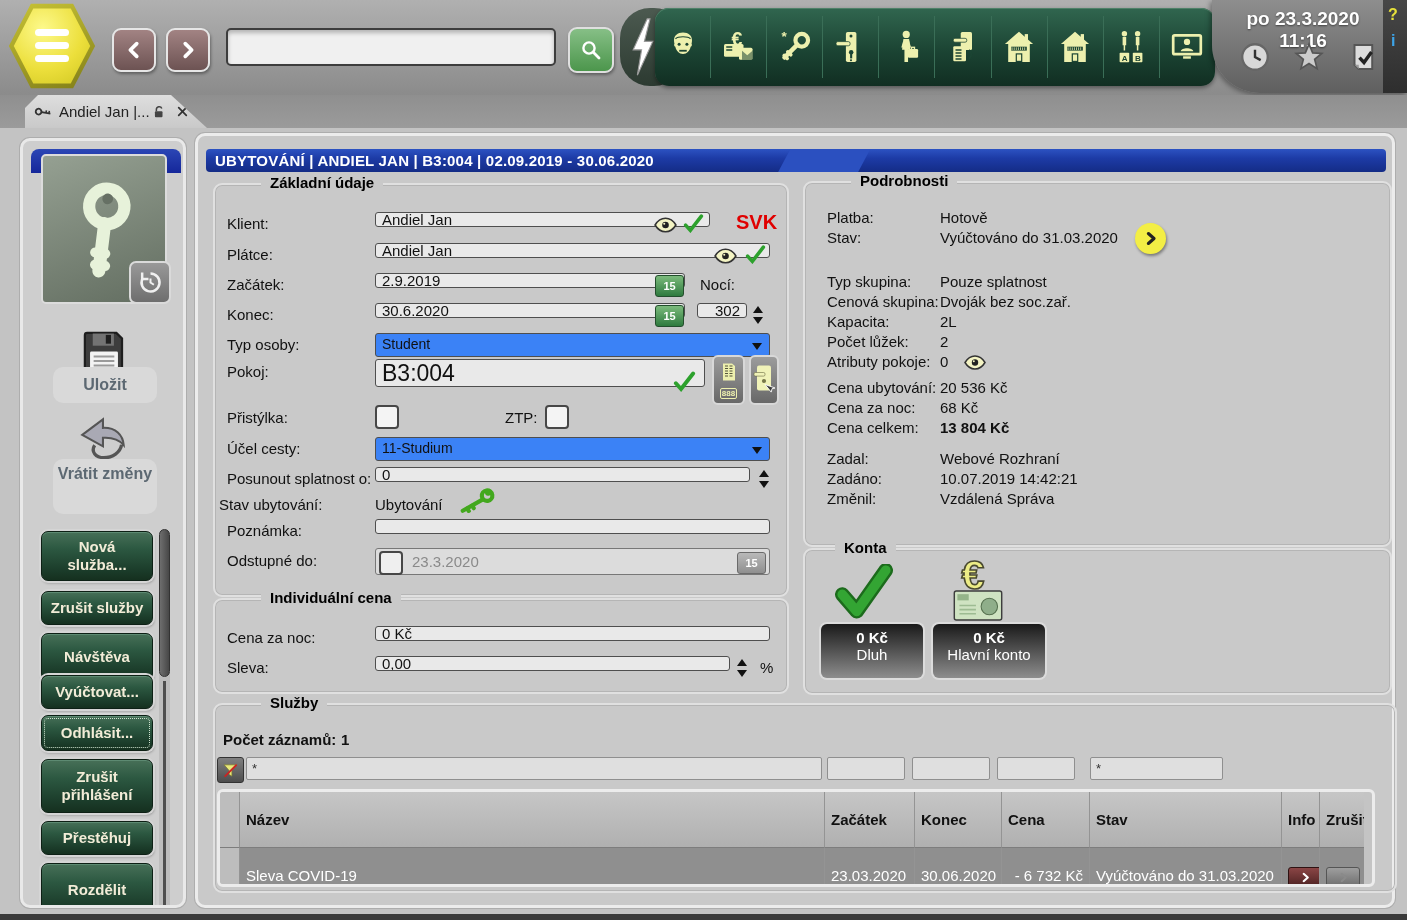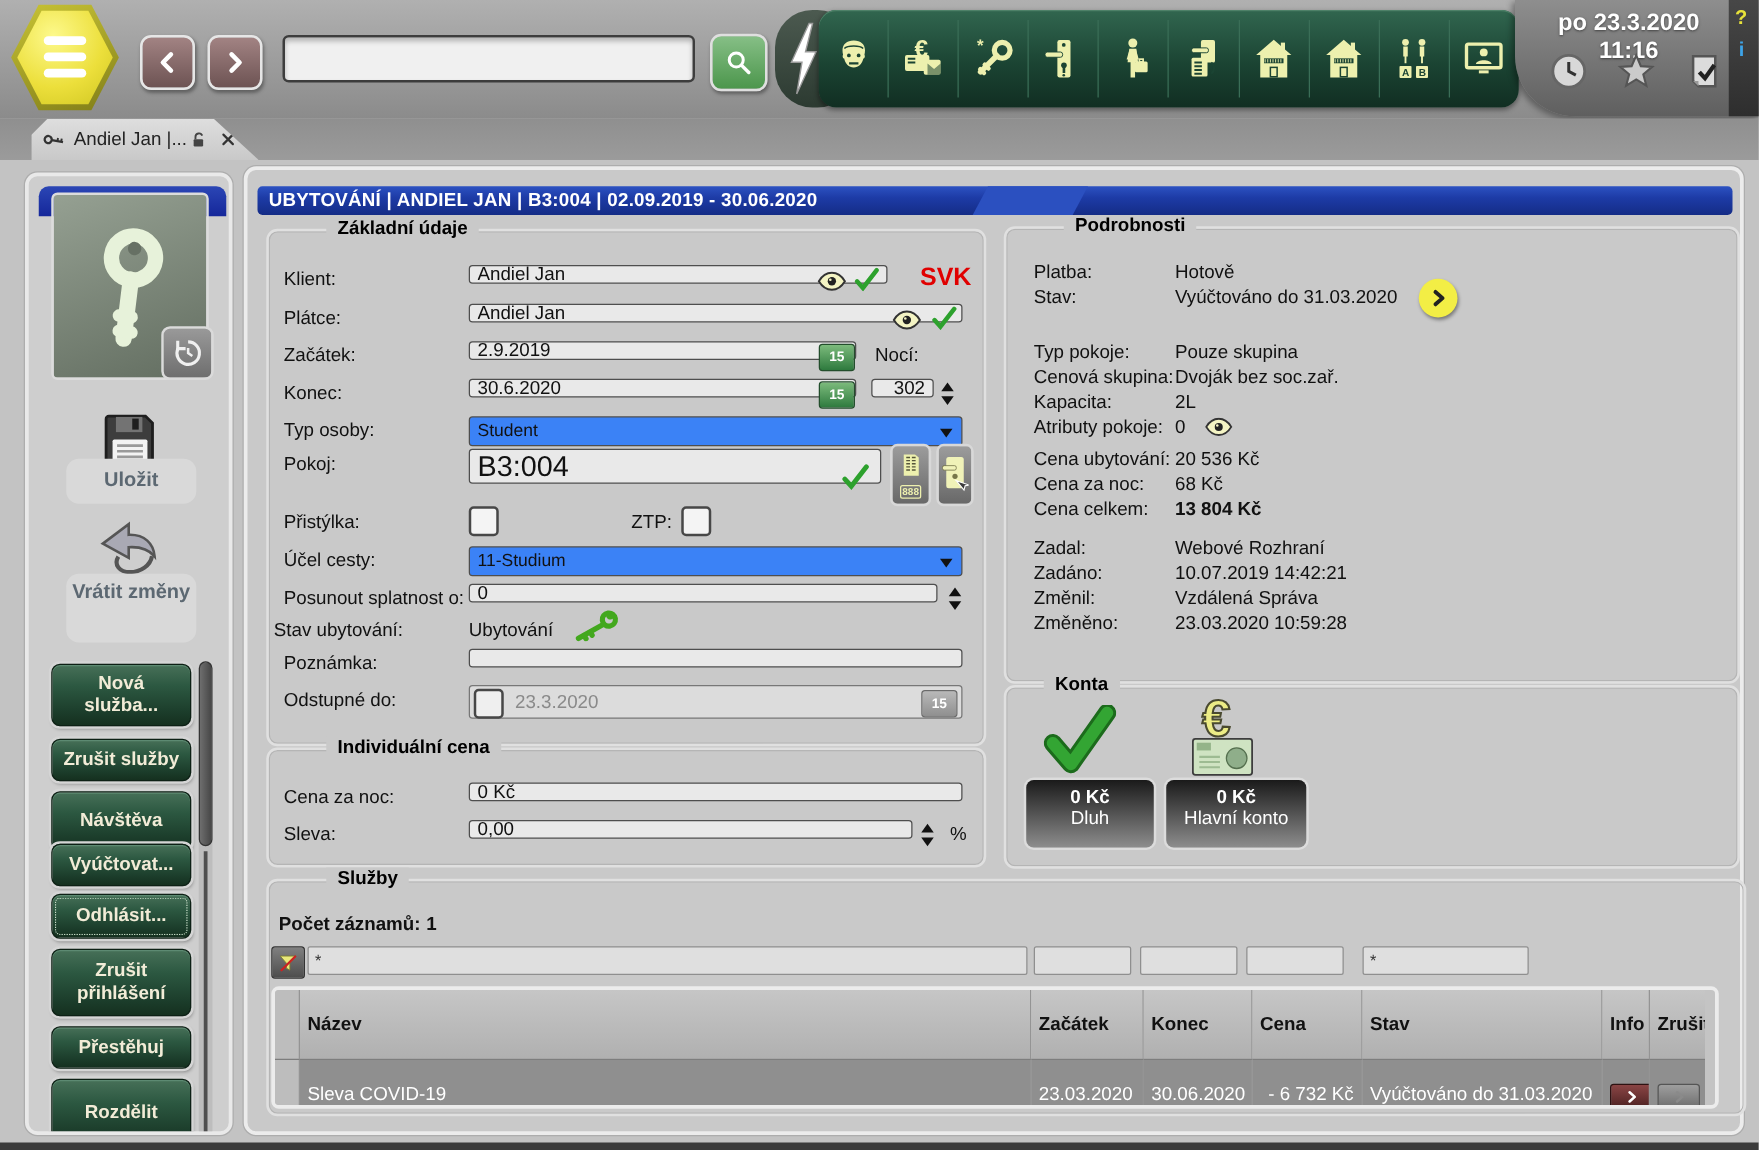--- a/index.html
+++ b/index.html
@@ -480,38 +480,38 @@
       </div>
     <div class="lbl" style="left:545px;top:59px">%</div>
   </div>
 
   <div class="group" style="left:605px;top:45px;width:585px;height:362px">
     <div class="legend">Podrobnosti</div>
     <div style="padding-top:26px">
       <div class="prow"><span class="plabel">Platba:</span><span>Hotově</span></div>
       <div class="prow"><span class="plabel">Stav:</span><span>Vyúčtováno do 31.03.2020</span></div>
       <div style="height:24px"></div>
-      <div class="prow"><span class="plabel">Typ pokoje:</span><span>Pouze skupina</span></div>
+      <div class="prow"><span class="plabel">Typ skupina:</span><span>Pouze splatnost</span></div>
       <div class="prow"><span class="plabel">Cenová skupina:</span><span>Dvoják bez soc.zař.</span></div>
       <div class="prow"><span class="plabel">Kapacita:</span><span>2L</span></div>
+      <div class="prow"><span class="plabel">Počet lůžek:</span><span>2</span></div>
       <div class="prow"><span class="plabel">Atributy pokoje:</span><span>0</span>
         <svg style="vertical-align:-3px;margin-left:10px" width="24" height="15" viewBox="0 0 24 15">
             <path d="M2 7.5C5 2.5 9 1 12 1s7 1.5 10 6.5C19 12.5 15 14 12 14S5 12.5 2 7.5z" fill="#f4f4c4" stroke="#333" stroke-width="1.5"></path>
             <circle cx="12" cy="7.5" r="3.2" fill="#222"></circle>
             <circle cx="10.8" cy="6.3" r="1" fill="#f4f4c4"></circle>
           </svg></div>
       <div style="height:6px"></div>
       <div class="prow"><span class="plabel">Cena ubytování:</span><span>20 536 Kč</span></div>
       <div class="prow"><span class="plabel">Cena za noc:</span><span>68 Kč</span></div>
       <div class="prow"><span class="plabel">Cena celkem:</span><span style="font-weight:700">13 804 Kč</span></div>
       <div style="height:11px"></div>
       <div class="prow"><span class="plabel">Zadal:</span><span>Webové Rozhraní</span></div>
       <div class="prow"><span class="plabel">Zadáno:</span><span>10.07.2019 14:42:21</span></div>
       <div class="prow"><span class="plabel">Změnil:</span><span>Vzdálená Správa</span></div>
-      <div class="prow"><span class="plabel">Změněno:</span><span>23.03.2020 10:59:28</span></div>
     </div>
     <div class="yellowbtn" style="left:330px;top:40px">
       <svg width="17" height="17" viewBox="0 0 24 24">
           <path d="M9 5l8 7-8 7" fill="none" stroke="#222" stroke-width="4.4" stroke-linecap="round" stroke-linejoin="round"></path>
         </svg>
     </div>
   </div>
 
   <div class="group" style="left:605px;top:412px;width:585px;height:143px">
     <div class="legend" style="left:30px">Konta</div>

